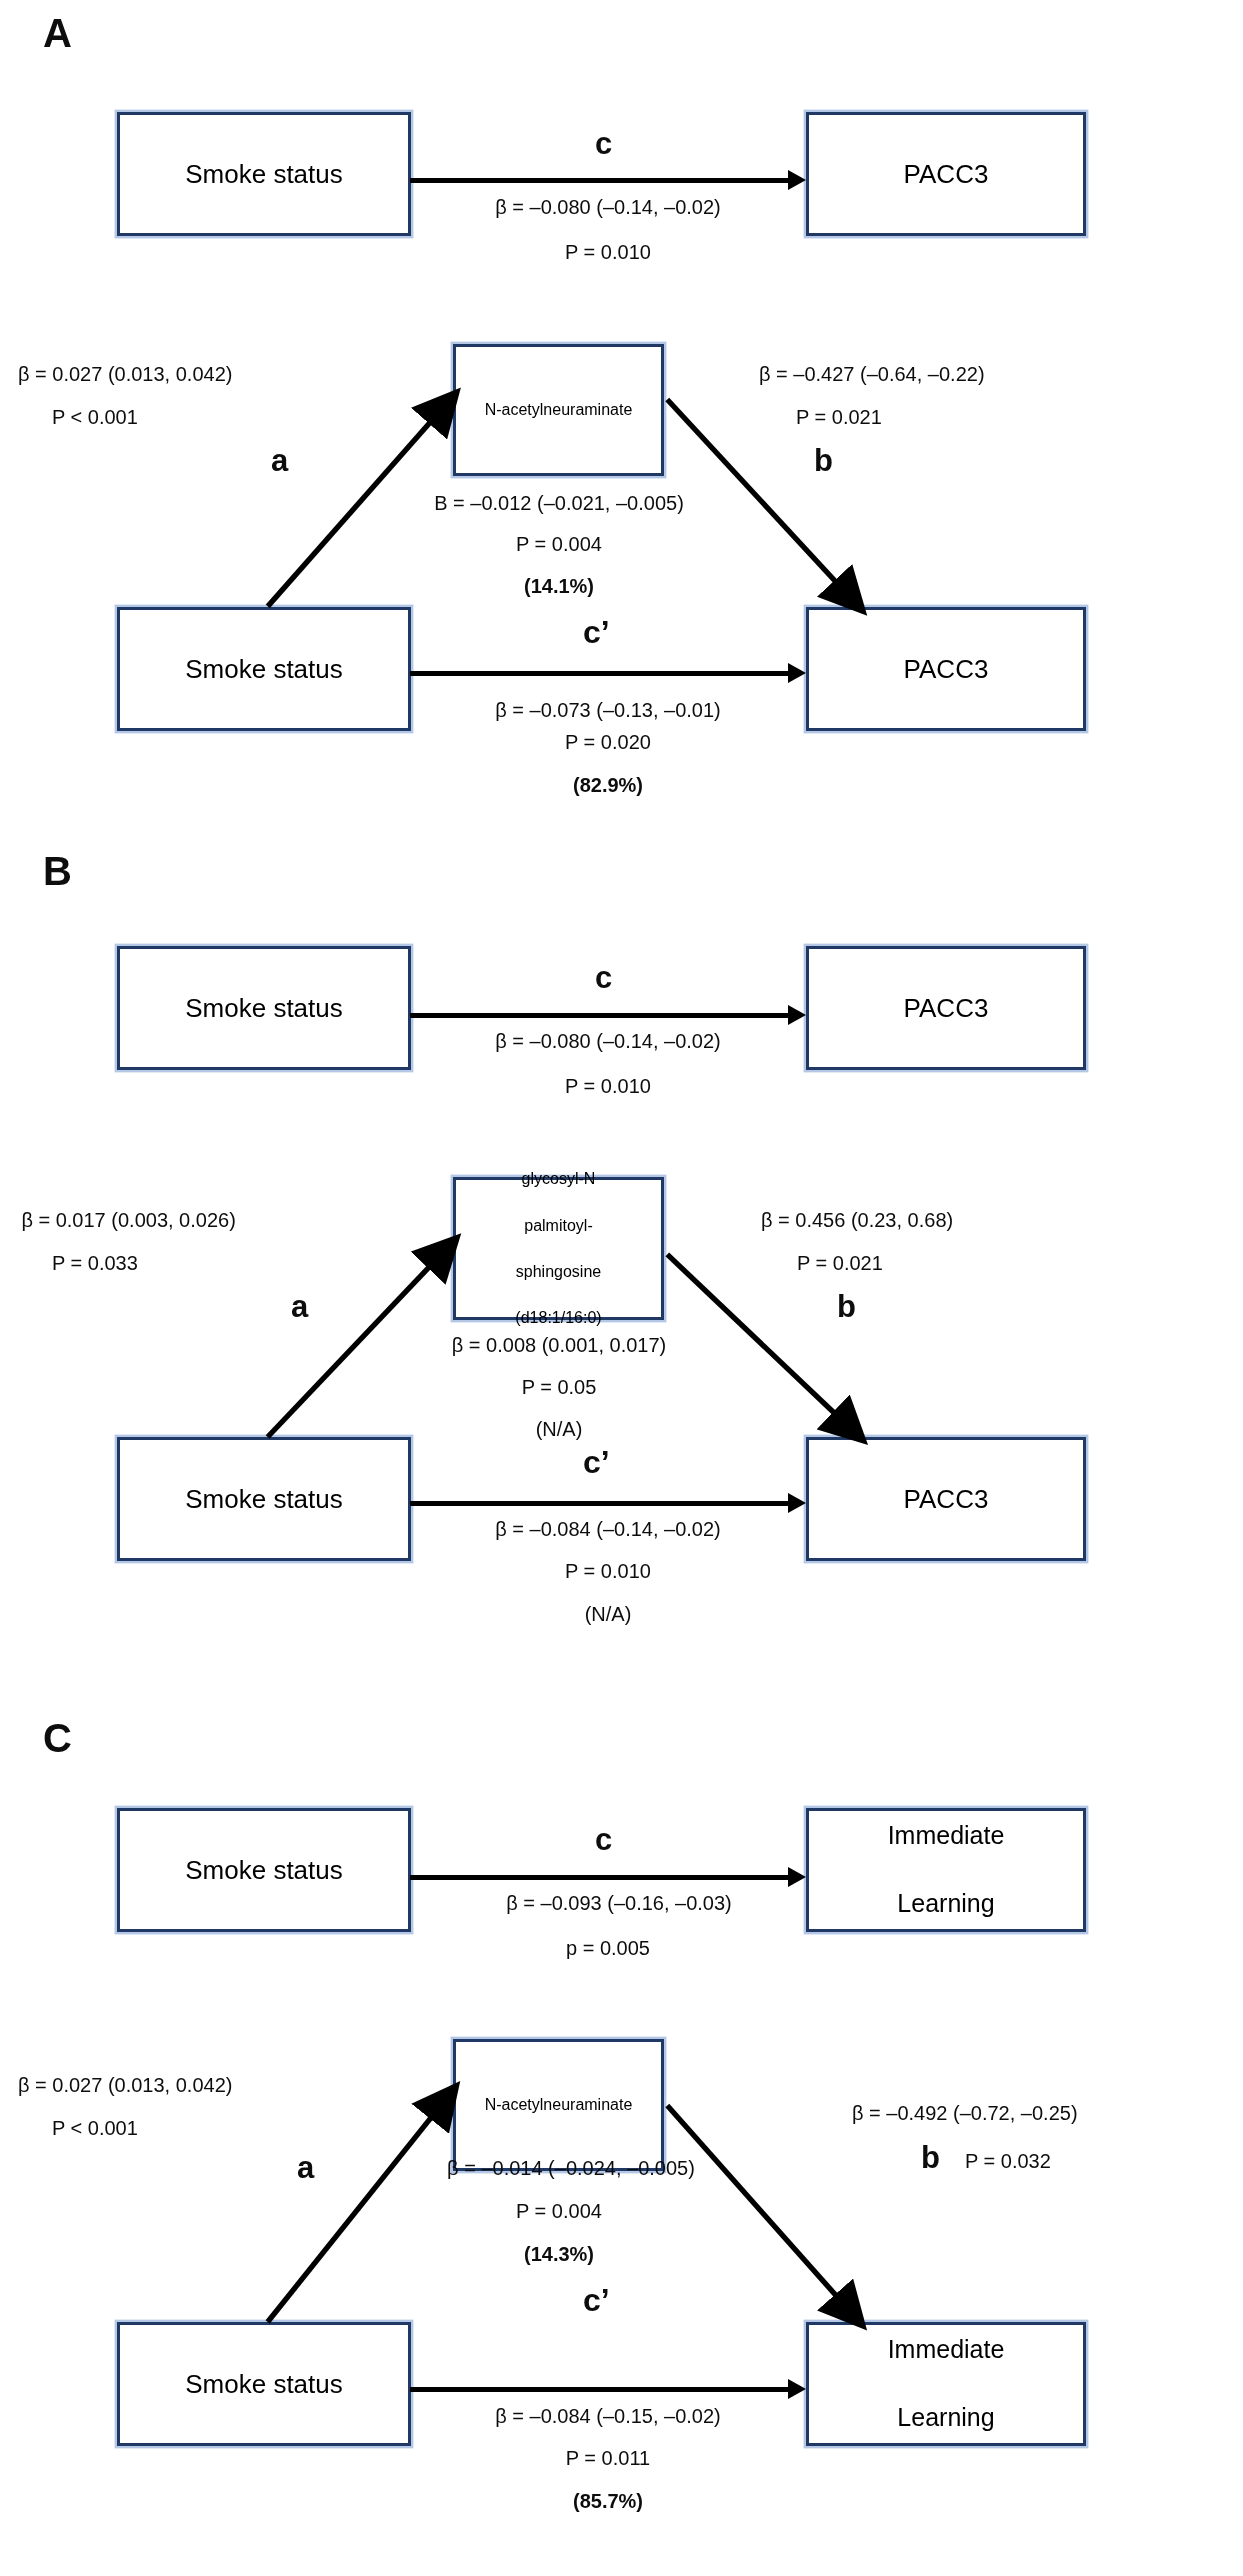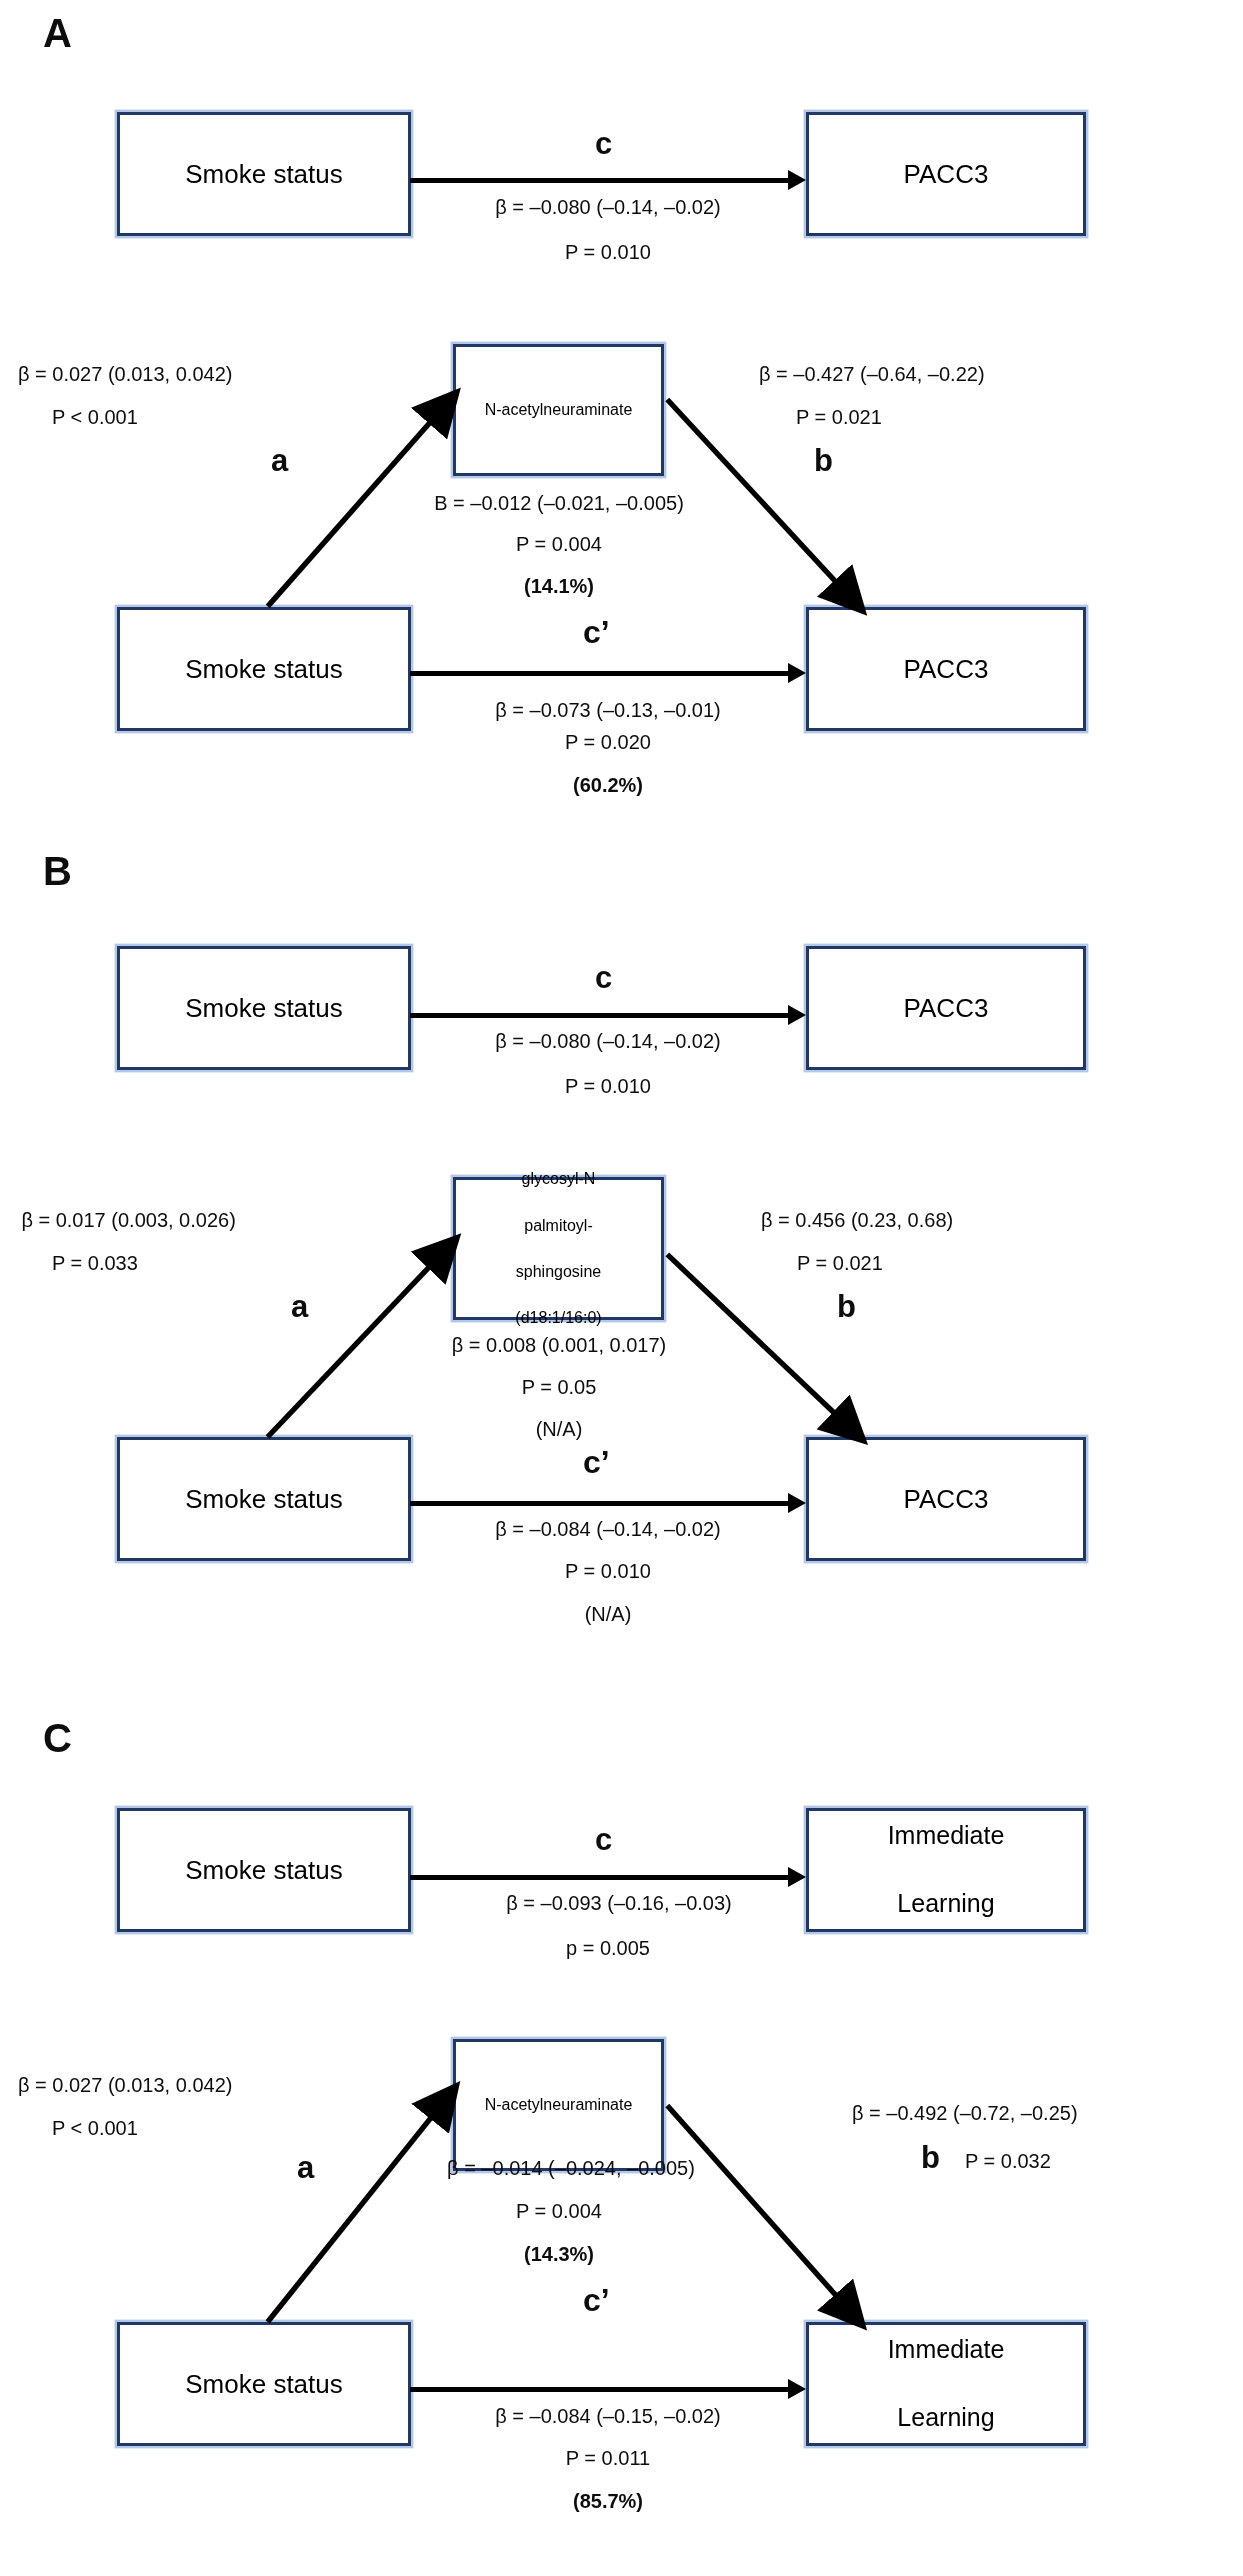--- a/index.html
+++ b/index.html
@@ -113,21 +113,21 @@
 
   <div class="pathlabel c2" style="left:583px;top:616px;">c’</div>
 
   <div class="h-arrow" style="left:410px;top:671px;width:396px;">
     <div class="shaft" style="width:378px;"></div>
     <div class="head" style="left:378px;"></div>
   </div>
 
   <div class="ann center" style="left:608px;top:684px;margin-top:11px;">β = –0.073 (–0.13, –0.01)</div>
   <div class="ann center" style="left:608px;top:727px;">P = 0.020</div>
-  <div class="ann center bold" style="left:608px;top:770px;">(60.2%)</div>
+  <div class="ann center bold" style="left:608px;top:770px;">(82.9%)</div>
 </div>
 
 <div class="panel" style="top:851px;height:833px;">
 
   <div class="panel-letter" style="left:43px;top:0px;">B</div>
 
   <div class="node big" style="left:117px;top:95px;width:294px;height:124px;">
     <span>Smoke status</span>
   </div>
 

